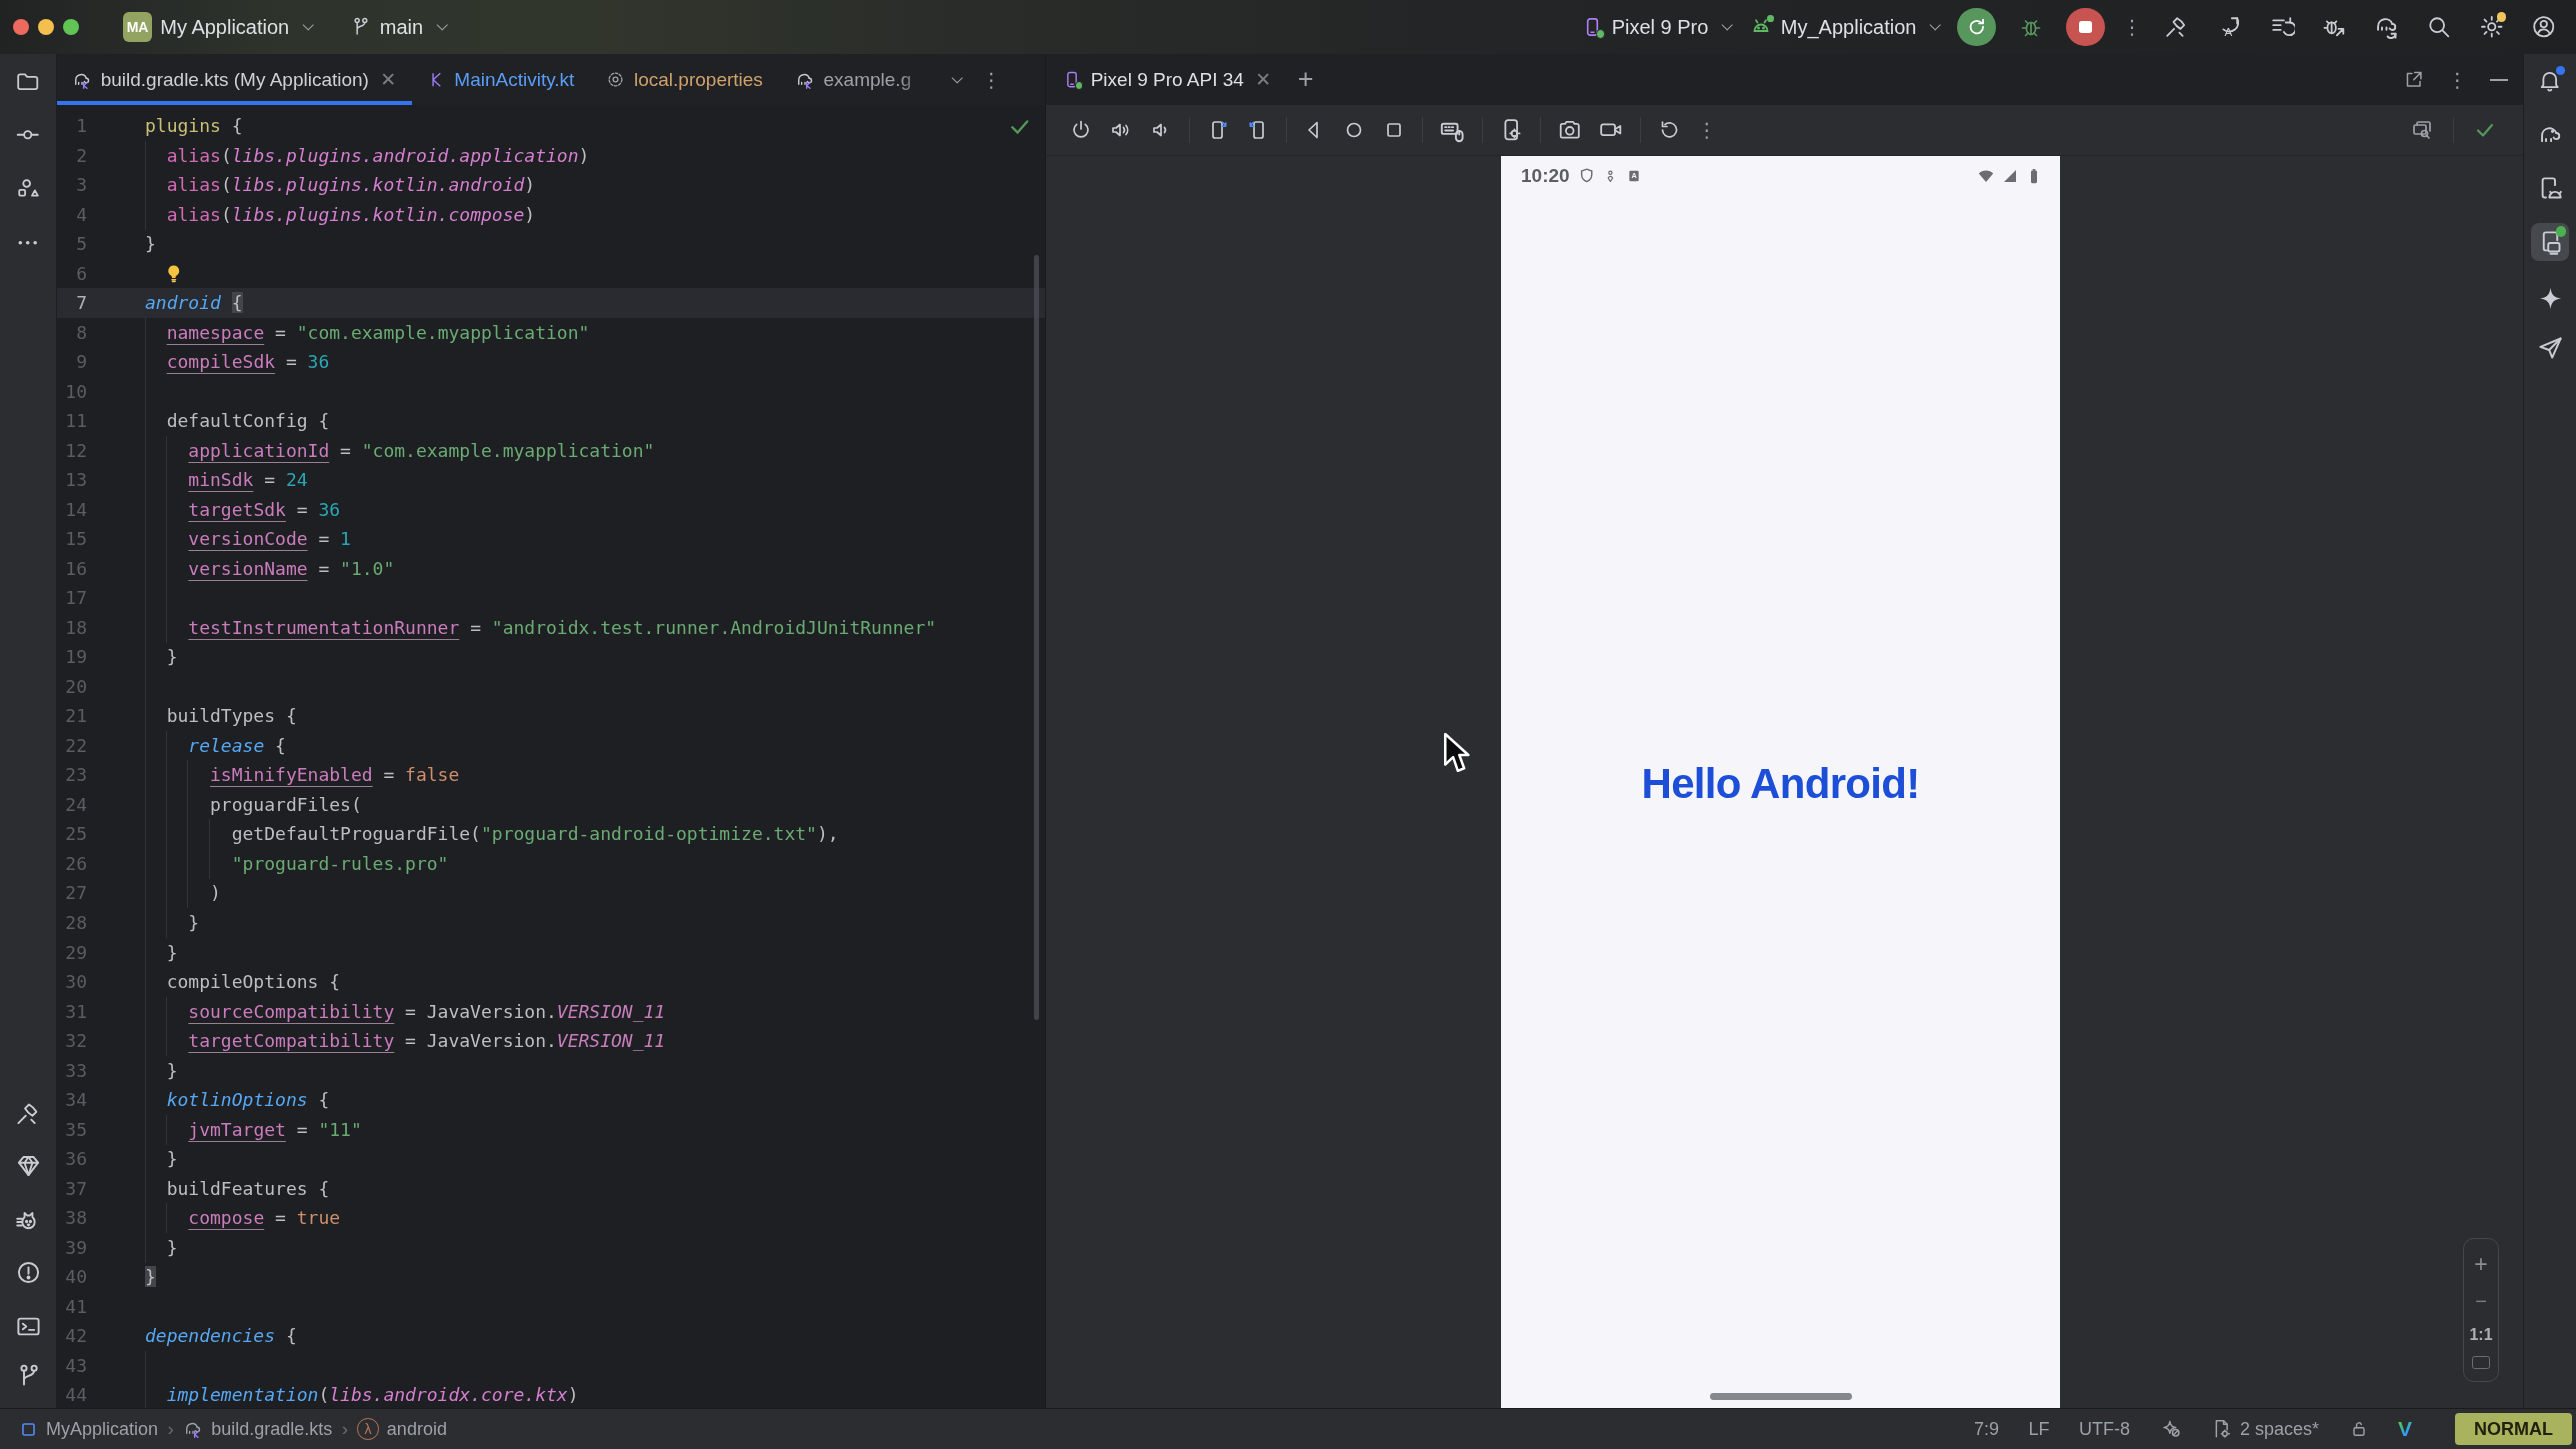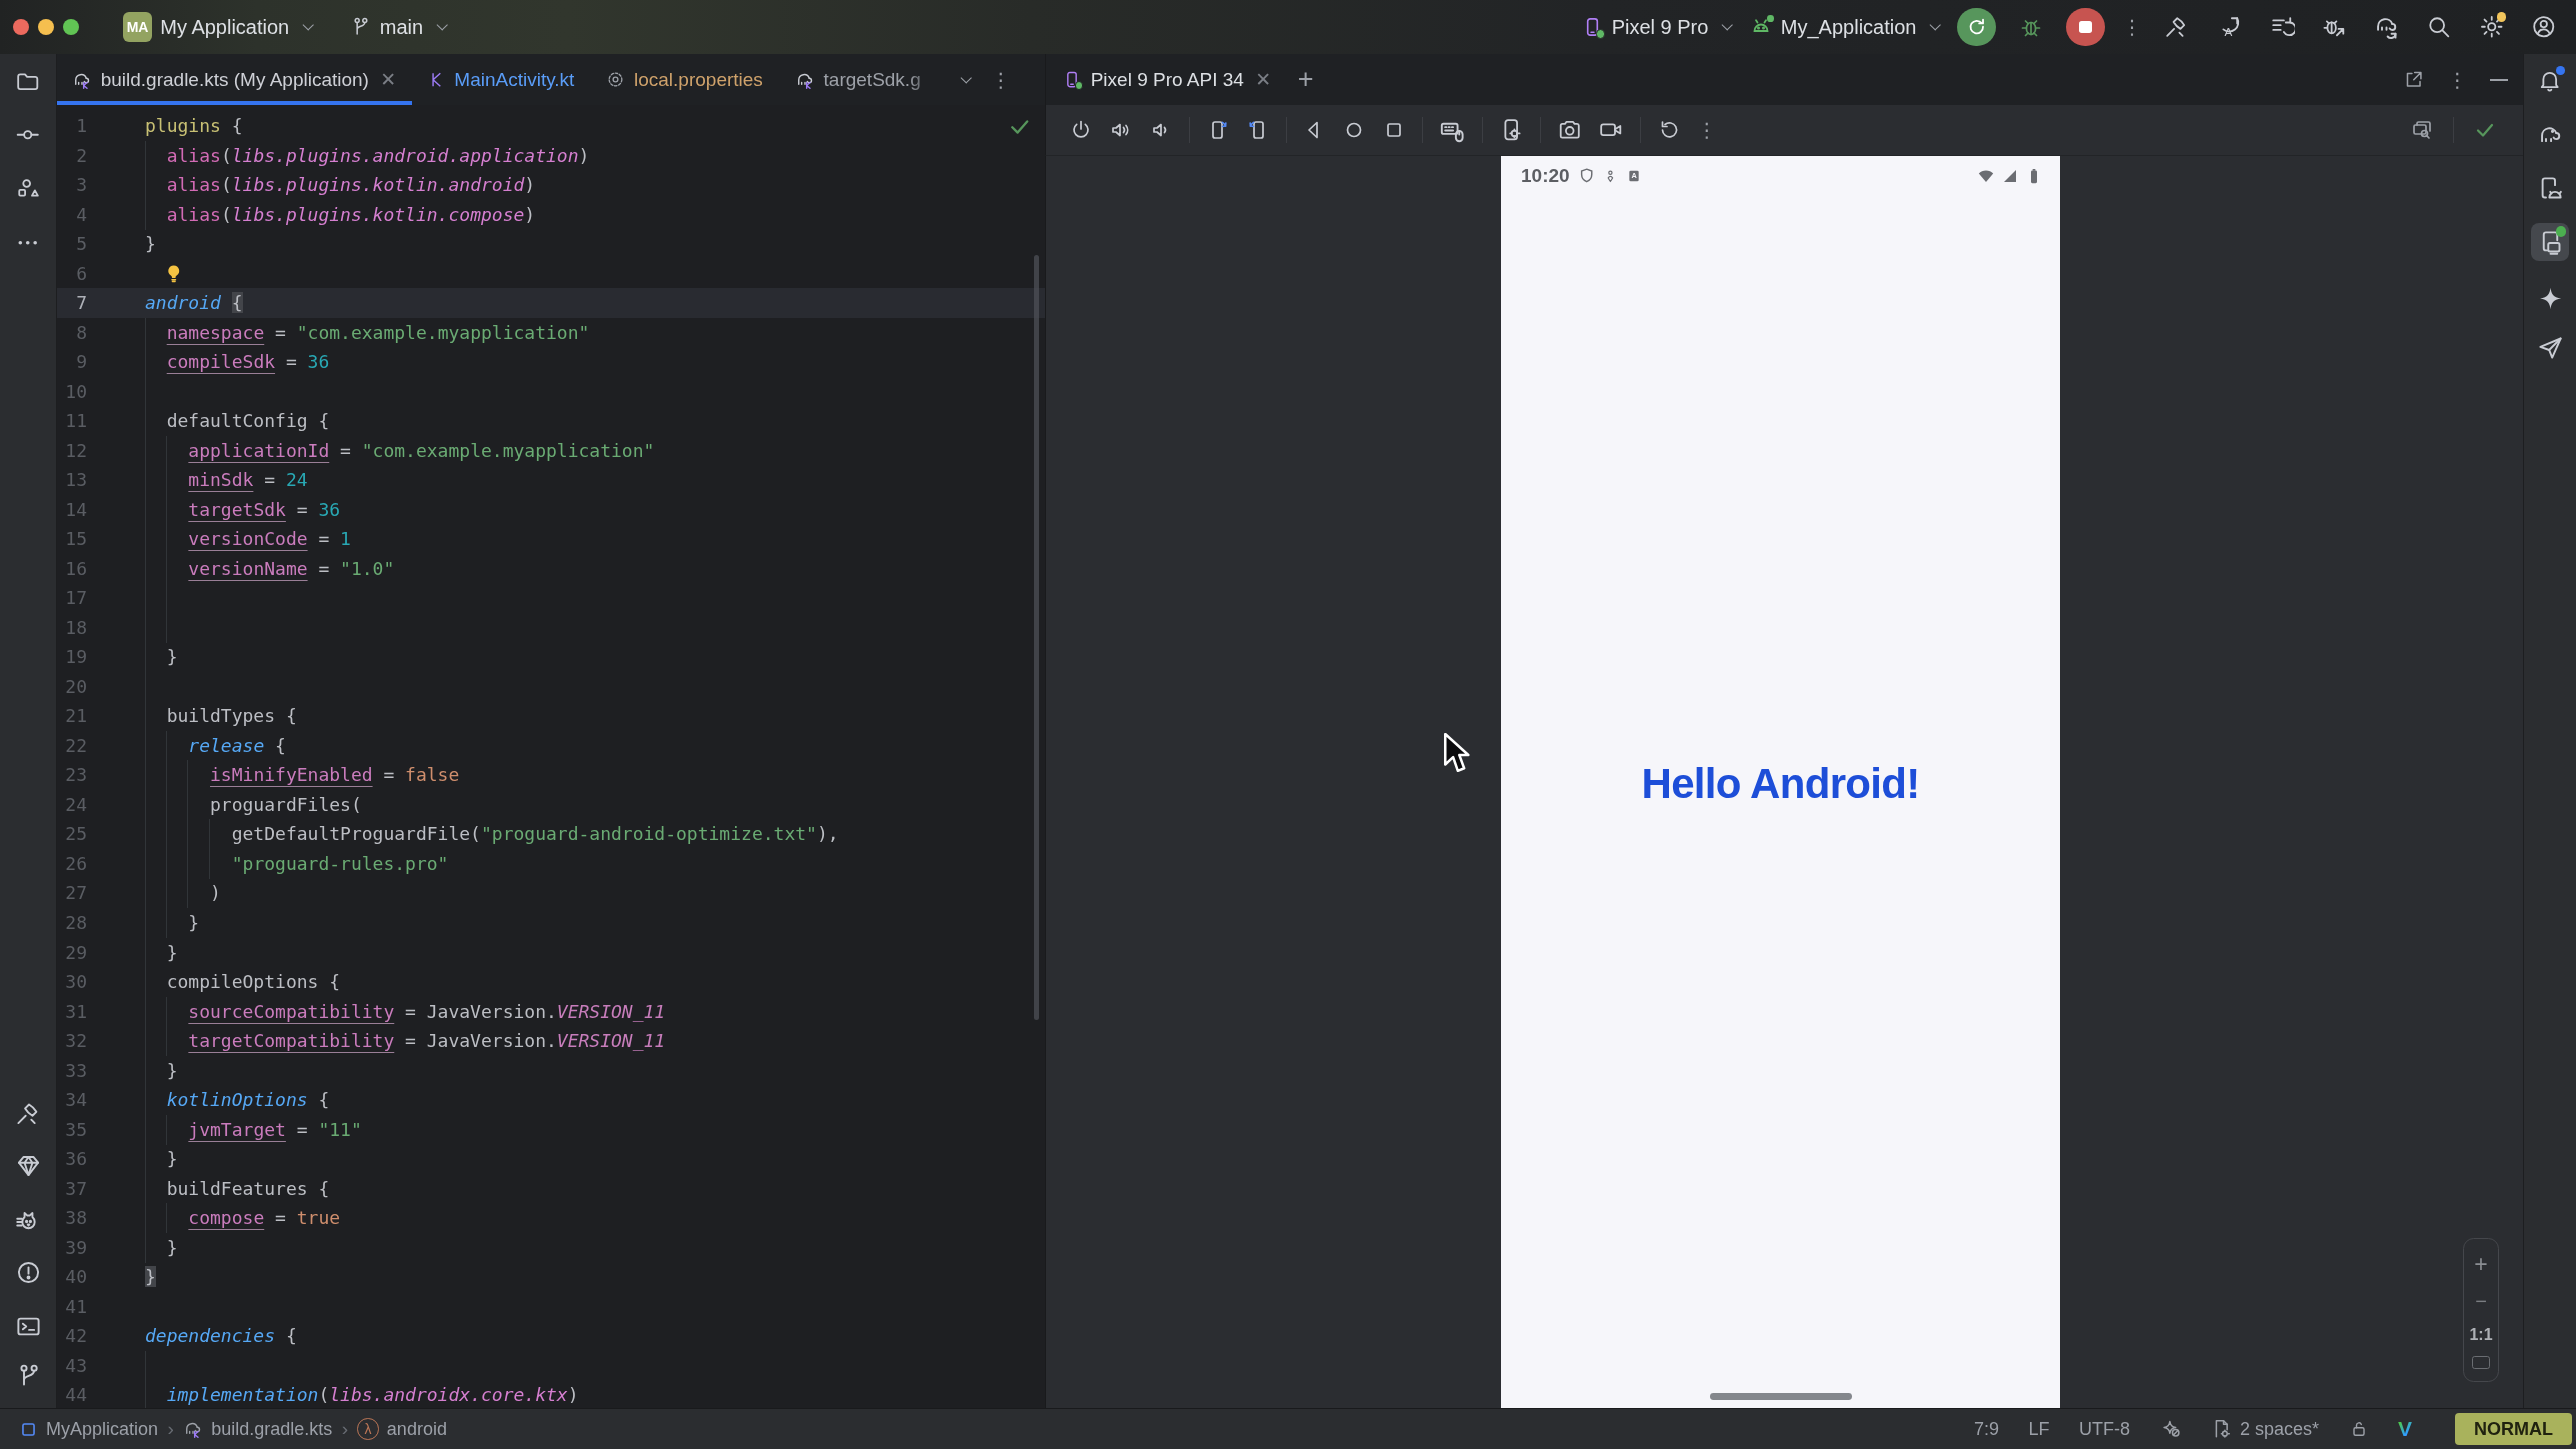--- a/index.html
+++ b/index.html
@@ -235,21 +235,21 @@
       </svg>
     <span>local.properties</span>
   </div>
   <div class="tab gray" style="-webkit-mask-image:linear-gradient(90deg,#000 82%,transparent);mask-image:linear-gradient(90deg,#000 82%,transparent)">
     <svg class="ic" width="20" height="20" viewBox="0 0 24 24">
       <path d="M4.5 17v-5a6.5 6.5 0 0 1 12.6-2.2"></path>
         <path d="M17 9.8c1.6 0 2.8 1.2 2.8 2.7s-1.2 2.7-2.7 2.7c-1 0-1.9-.5-2.3-1.4"></path>
         <path d="M8 17v-2M12 17v-2"></path>
       <path d="M14 15v7M14 18.5l4-3.5M14 18.5l4 3.5" style="stroke:#9d7cf5"></path>
       </svg>
-    <span>targetSdk.g</span>
+    <span>example.g</span>
   </div>
   <div style="display:flex;align-items:center;gap:20px;margin-left:19px;">
     <span class="chev" style="margin-top:-2.7px"></span>
     <span class="vdots">⋮</span>
   </div>
 </div>
 
 <div id="panel-head" class="abs">
   <div class="tab" style="color:#dde0e4">
     <span style="position:relative;display:flex">
@@ -410,21 +410,21 @@
       <div class="row" style="top: 213px;"><span class="ln">8</span><i class="guide" style="left: 89px;"></i><span class="tx"><span class="c-w">  </span><span class="c-p">namespace</span><span class="c-w"> = </span><span class="c-s">"com.example.myapplication"</span></span></div>
       <div class="row" style="top: 242px;"><span class="ln">9</span><i class="guide" style="left: 89px;"></i><span class="tx"><span class="c-w">  </span><span class="c-p">compileSdk</span><span class="c-w"> = </span><span class="c-n">36</span></span></div>
       <div class="row" style="top: 272px;"><span class="ln">10</span><i class="guide" style="left: 89px;"></i><span class="tx"></span></div>
       <div class="row" style="top: 301px;"><span class="ln">11</span><i class="guide" style="left: 89px;"></i><span class="tx"><span class="c-w">  defaultConfig {</span></span></div>
       <div class="row" style="top: 331px;"><span class="ln">12</span><i class="guide" style="left: 89px;"></i><i class="guide" style="left: 110px;"></i><span class="tx"><span class="c-w">    </span><span class="c-p">applicationId</span><span class="c-w"> = </span><span class="c-s">"com.example.myapplication"</span></span></div>
       <div class="row" style="top: 360px;"><span class="ln">13</span><i class="guide" style="left: 89px;"></i><i class="guide" style="left: 110px;"></i><span class="tx"><span class="c-w">    </span><span class="c-p">minSdk</span><span class="c-w"> = </span><span class="c-n">24</span></span></div>
       <div class="row" style="top: 390px;"><span class="ln">14</span><i class="guide" style="left: 89px;"></i><i class="guide" style="left: 110px;"></i><span class="tx"><span class="c-w">    </span><span class="c-p">targetSdk</span><span class="c-w"> = </span><span class="c-n">36</span></span></div>
       <div class="row" style="top: 419px;"><span class="ln">15</span><i class="guide" style="left: 89px;"></i><i class="guide" style="left: 110px;"></i><span class="tx"><span class="c-w">    </span><span class="c-p">versionCode</span><span class="c-w"> = </span><span class="c-n">1</span></span></div>
       <div class="row" style="top: 449px;"><span class="ln">16</span><i class="guide" style="left: 89px;"></i><i class="guide" style="left: 110px;"></i><span class="tx"><span class="c-w">    </span><span class="c-p">versionName</span><span class="c-w"> = </span><span class="c-s">"1.0"</span></span></div>
       <div class="row" style="top: 478px;"><span class="ln">17</span><i class="guide" style="left: 89px;"></i><i class="guide" style="left: 110px;"></i><span class="tx"></span></div>
-      <div class="row" style="top: 508px;"><span class="ln">18</span><i class="guide" style="left: 89px;"></i><i class="guide" style="left: 110px;"></i></div>
+      <div class="row" style="top: 508px;"><span class="ln">18</span><i class="guide" style="left: 89px;"></i><i class="guide" style="left: 110px;"></i><span class="tx"><span class="c-w">    </span><span class="c-p">testInstrumentationRunner</span><span class="c-w"> = </span><span class="c-s">"androidx.test.runner.AndroidJUnitRunner"</span></span></div>
       <div class="row" style="top: 537px;"><span class="ln">19</span><i class="guide" style="left: 89px;"></i><span class="tx"><span class="c-w">  }</span></span></div>
       <div class="row" style="top: 567px;"><span class="ln">20</span><i class="guide" style="left: 89px;"></i><span class="tx"></span></div>
       <div class="row" style="top: 596px;"><span class="ln">21</span><i class="guide" style="left: 89px;"></i><span class="tx"><span class="c-w">  buildTypes {</span></span></div>
       <div class="row" style="top: 626px;"><span class="ln">22</span><i class="guide" style="left: 89px;"></i><i class="guide" style="left: 110px;"></i><span class="tx"><span class="c-w">    </span><span class="c-b">release</span><span class="c-w"> {</span></span></div>
       <div class="row" style="top: 655px;"><span class="ln">23</span><i class="guide" style="left: 89px;"></i><i class="guide" style="left: 110px;"></i><i class="guide" style="left: 131px;"></i><span class="tx"><span class="c-w">      </span><span class="c-p">isMinifyEnabled</span><span class="c-w"> = </span><span class="c-k">false</span></span></div>
       <div class="row" style="top: 685px;"><span class="ln">24</span><i class="guide" style="left: 89px;"></i><i class="guide" style="left: 110px;"></i><i class="guide" style="left: 131px;"></i><span class="tx"><span class="c-w">      proguardFiles(</span></span></div>
       <div class="row" style="top: 714px;"><span class="ln">25</span><i class="guide" style="left: 89px;"></i><i class="guide" style="left: 110px;"></i><i class="guide" style="left: 131px;"></i><i class="guide" style="left: 153px;"></i><span class="tx"><span class="c-w">        getDefaultProguardFile(</span><span class="c-s">"proguard-android-optimize.txt"</span><span class="c-w">),</span></span></div>
       <div class="row" style="top: 744px;"><span class="ln">26</span><i class="guide" style="left: 89px;"></i><i class="guide" style="left: 110px;"></i><i class="guide" style="left: 131px;"></i><i class="guide" style="left: 153px;"></i><span class="tx"><span class="c-w">        </span><span class="c-s">"proguard-rules.pro"</span></span></div>
       <div class="row" style="top: 773px;"><span class="ln">27</span><i class="guide" style="left: 89px;"></i><i class="guide" style="left: 110px;"></i><i class="guide" style="left: 131px;"></i><span class="tx"><span class="c-w">      )</span></span></div>
       <div class="row" style="top: 803px;"><span class="ln">28</span><i class="guide" style="left: 89px;"></i><i class="guide" style="left: 110px;"></i><span class="tx"><span class="c-w">    }</span></span></div>

